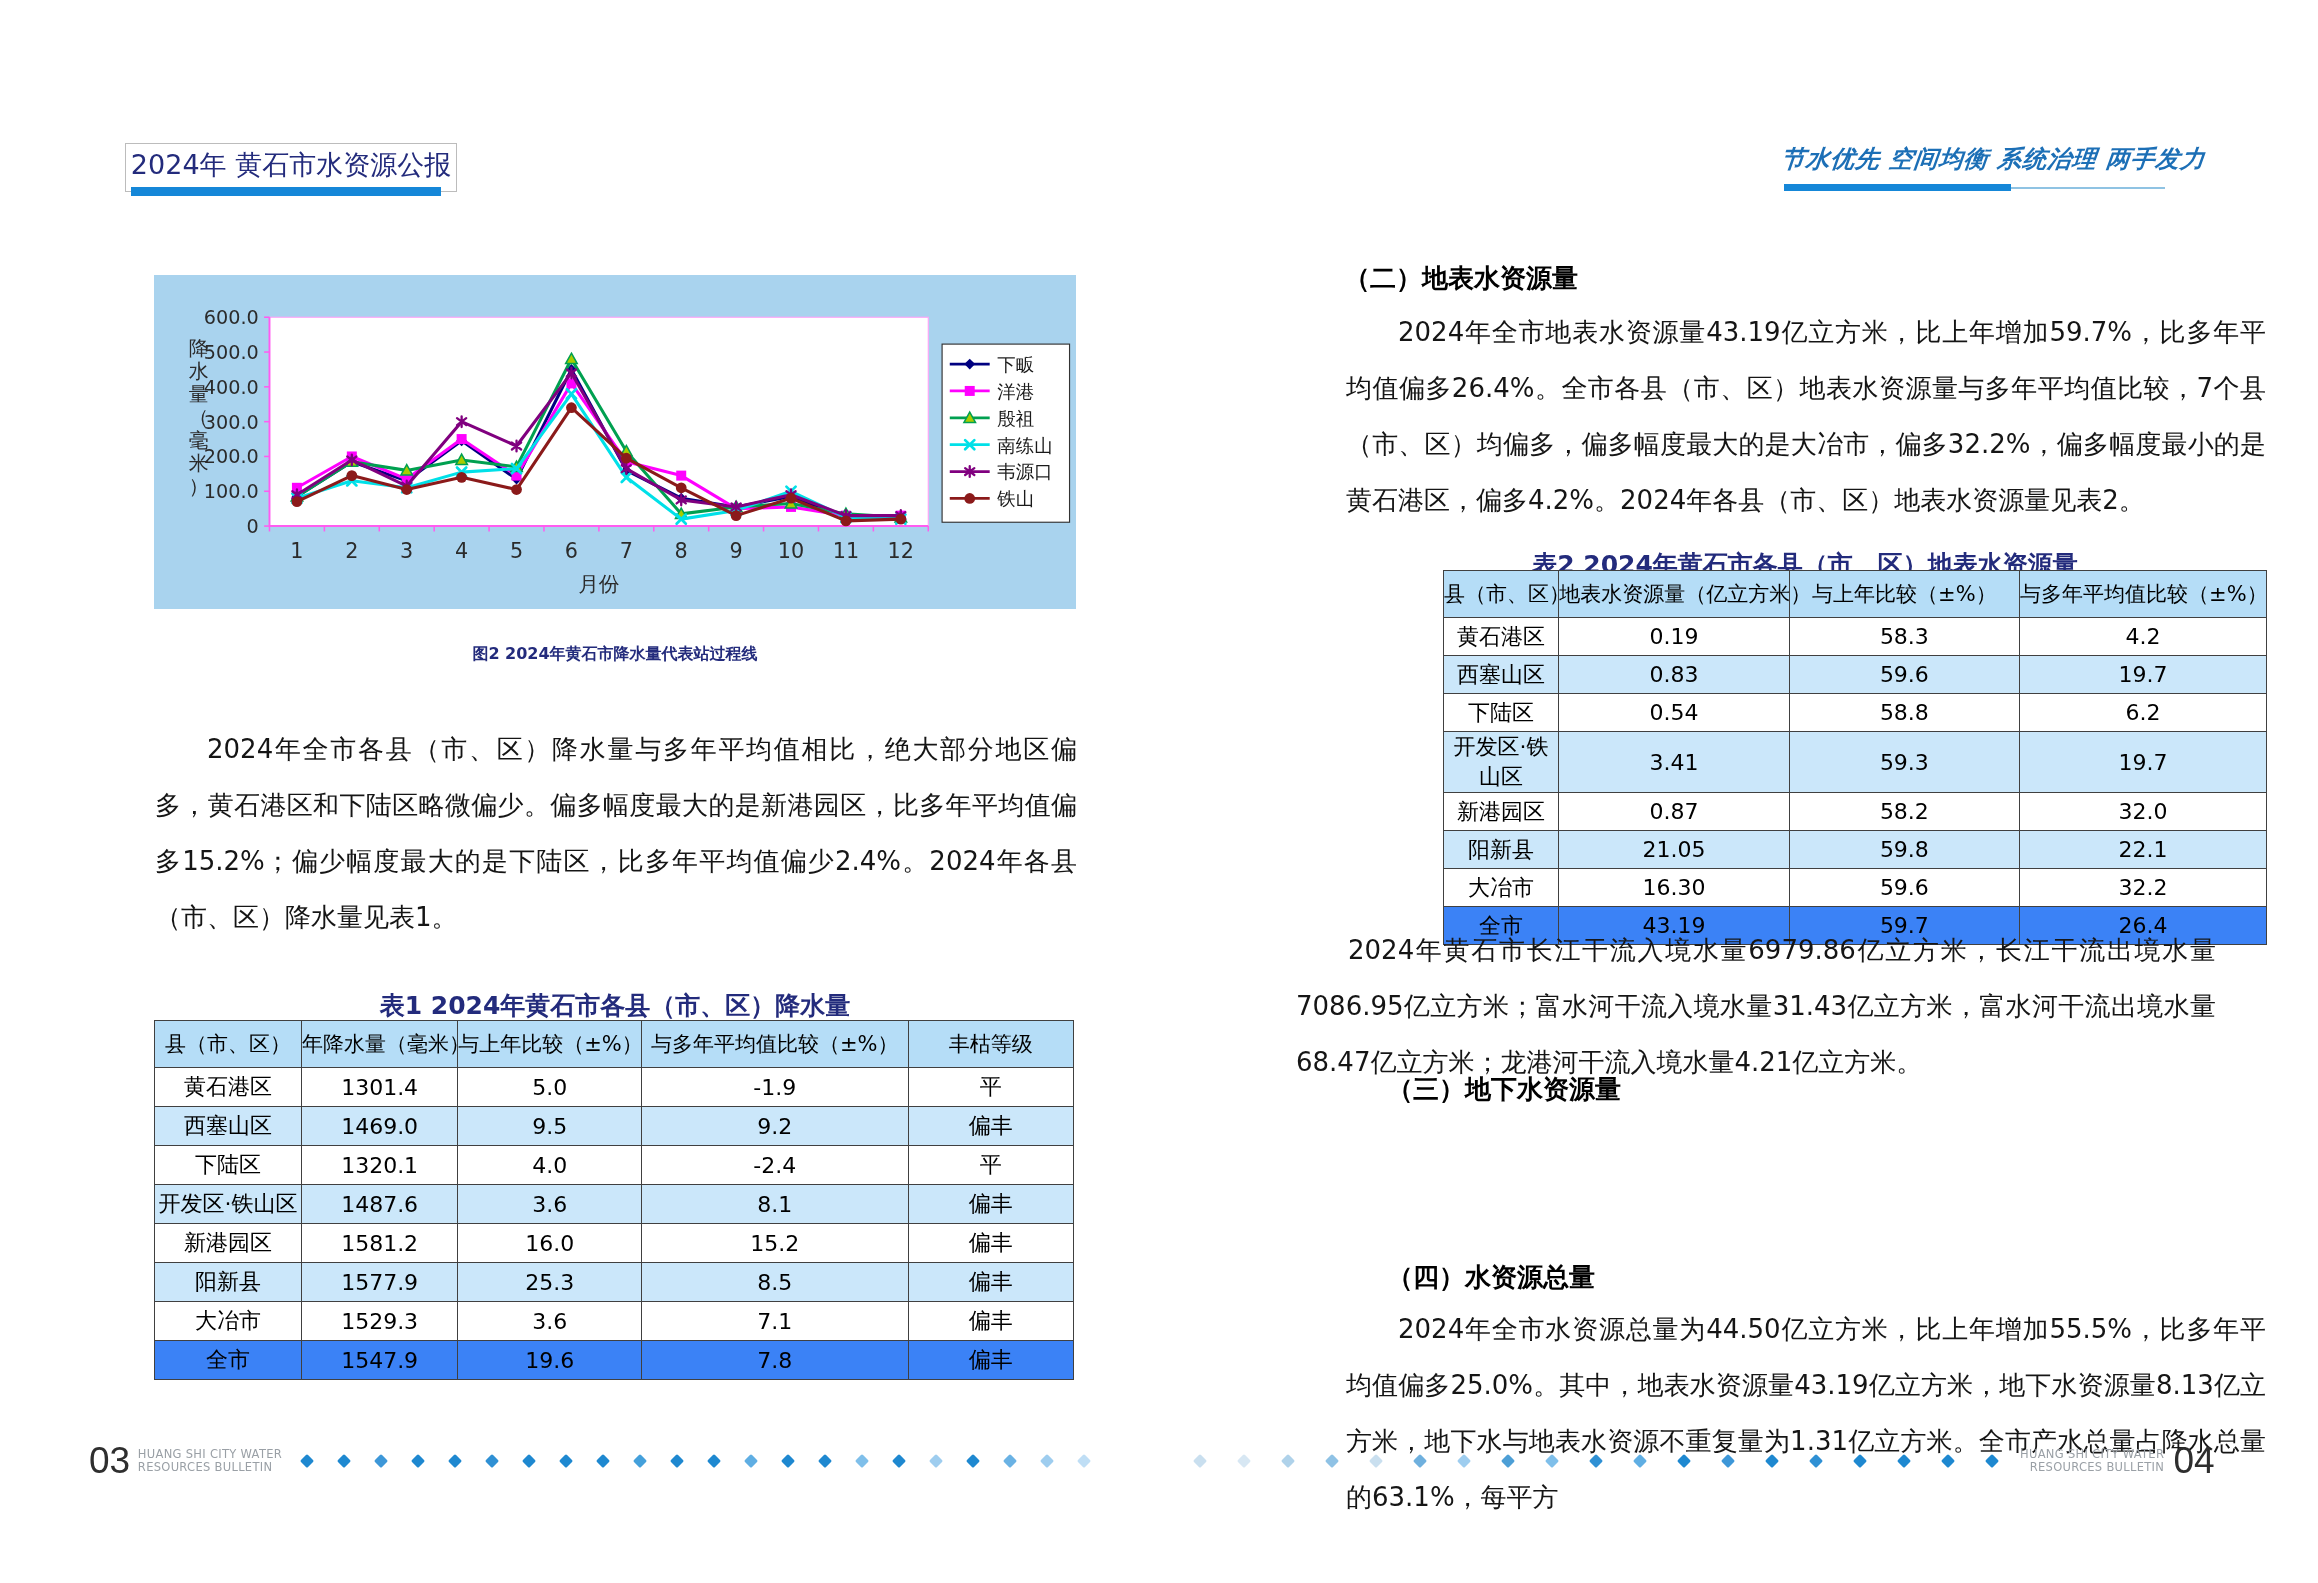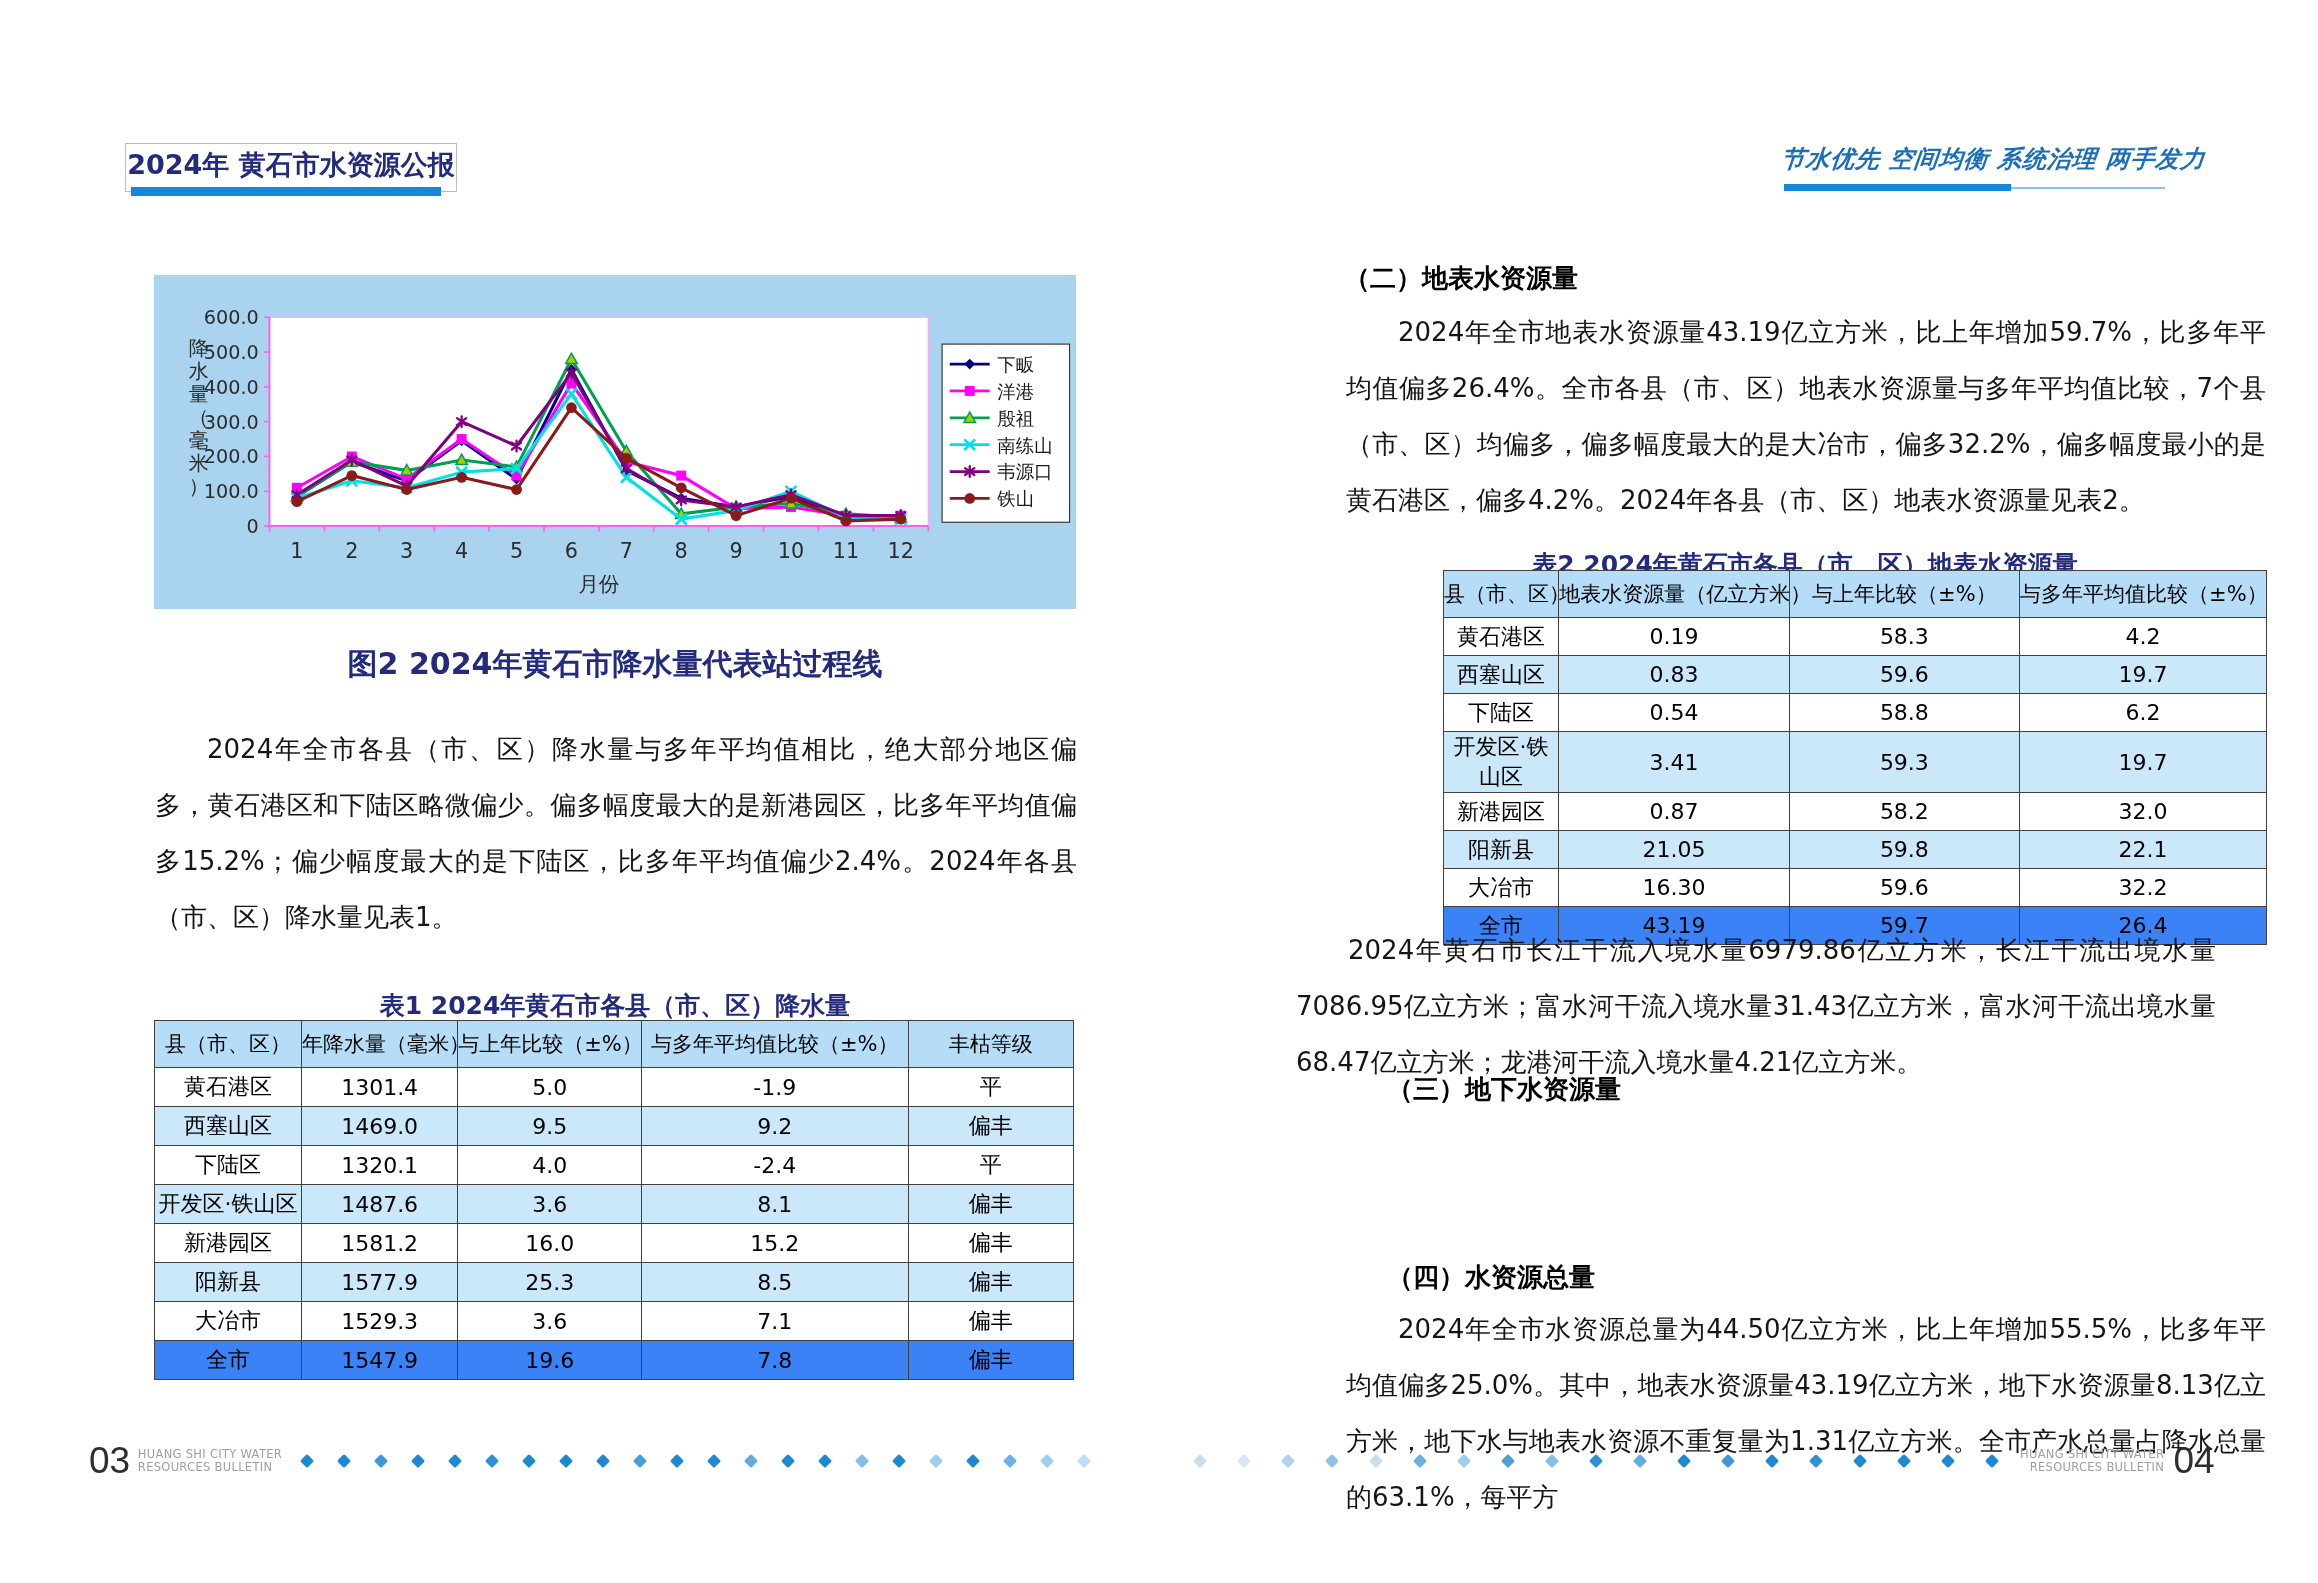--- a/index.html
+++ b/index.html
@@ -3,36 +3,36 @@
 <meta charset="utf-8">
 <style>
   html,body{margin:0;padding:0;background:#e8e8e8;}
   .sheet{position:relative;width:2319px;height:1583px;background:#ffffff;overflow:hidden;
          font-family:"DejaVu Sans","Liberation Sans",sans-serif;color:#1b1b1b;}
 
   
   .doc-header{position:absolute;left:125px;top:143px;width:332px;height:49px;
               border:1.5px solid #bcbcbc;box-sizing:border-box;background:#fff;}
   .doc-header .title{position:absolute;left:50%;top:50%;transform:translate(-50%,-58%);
-              white-space:nowrap;font-size:27px;font-weight:bold;color:#232B7C;}
+              white-space:nowrap;font-size:27px;font-weight:normal;color:#232B7C;}
   .doc-header .bar{position:absolute;left:4.6px;bottom:-4.6px;width:310px;height:8.5px;background:#1587D8;}
 
   
   .motto{position:absolute;left:1781px;top:143px;width:392px;text-align:left;}
   .motto .motto-text{display:inline-block;font-size:24px;font-weight:bold;font-style:italic;
               color:#1C6FB6;white-space:nowrap;transform:skewX(-6deg);letter-spacing:0.8px;}
   .motto-bar-dark{position:absolute;left:1784px;top:184px;width:227px;height:7px;background:#1587D8;}
   .motto-bar-light{position:absolute;left:2011px;top:187px;width:154px;height:2.3px;background:#8FC3E3;}
 
   
   .chart-box{position:absolute;left:154px;top:275px;width:922px;height:334px;background:#A9D3EE;}
   .chart-box svg{position:absolute;left:0;top:0;}
 
   .fig-caption{position:absolute;left:154px;top:644px;width:922px;text-align:center;
-              font-size:30px;font-weight:bold;color:#232B7C;}
+              font-size:16px;font-weight:bold;color:#232B7C;}
 
   
   .para{position:absolute;font-size:26px;line-height:56px;color:#151515;
         text-align:justify;text-indent:2em;margin:0;}
   .sec-heading{position:absolute;font-size:26px;font-weight:bold;color:#000;white-space:nowrap;}
   .tbl-title{position:absolute;text-align:center;font-size:25px;font-weight:bold;color:#232B7C;margin-top:24px;}
 
   
   .data-table{border-collapse:collapse;table-layout:fixed;position:absolute;background:#fff;}
   .data-table th,.data-table td{border:1.5px solid #404040;text-align:center;vertical-align:middle;color:#000;padding:0;}

